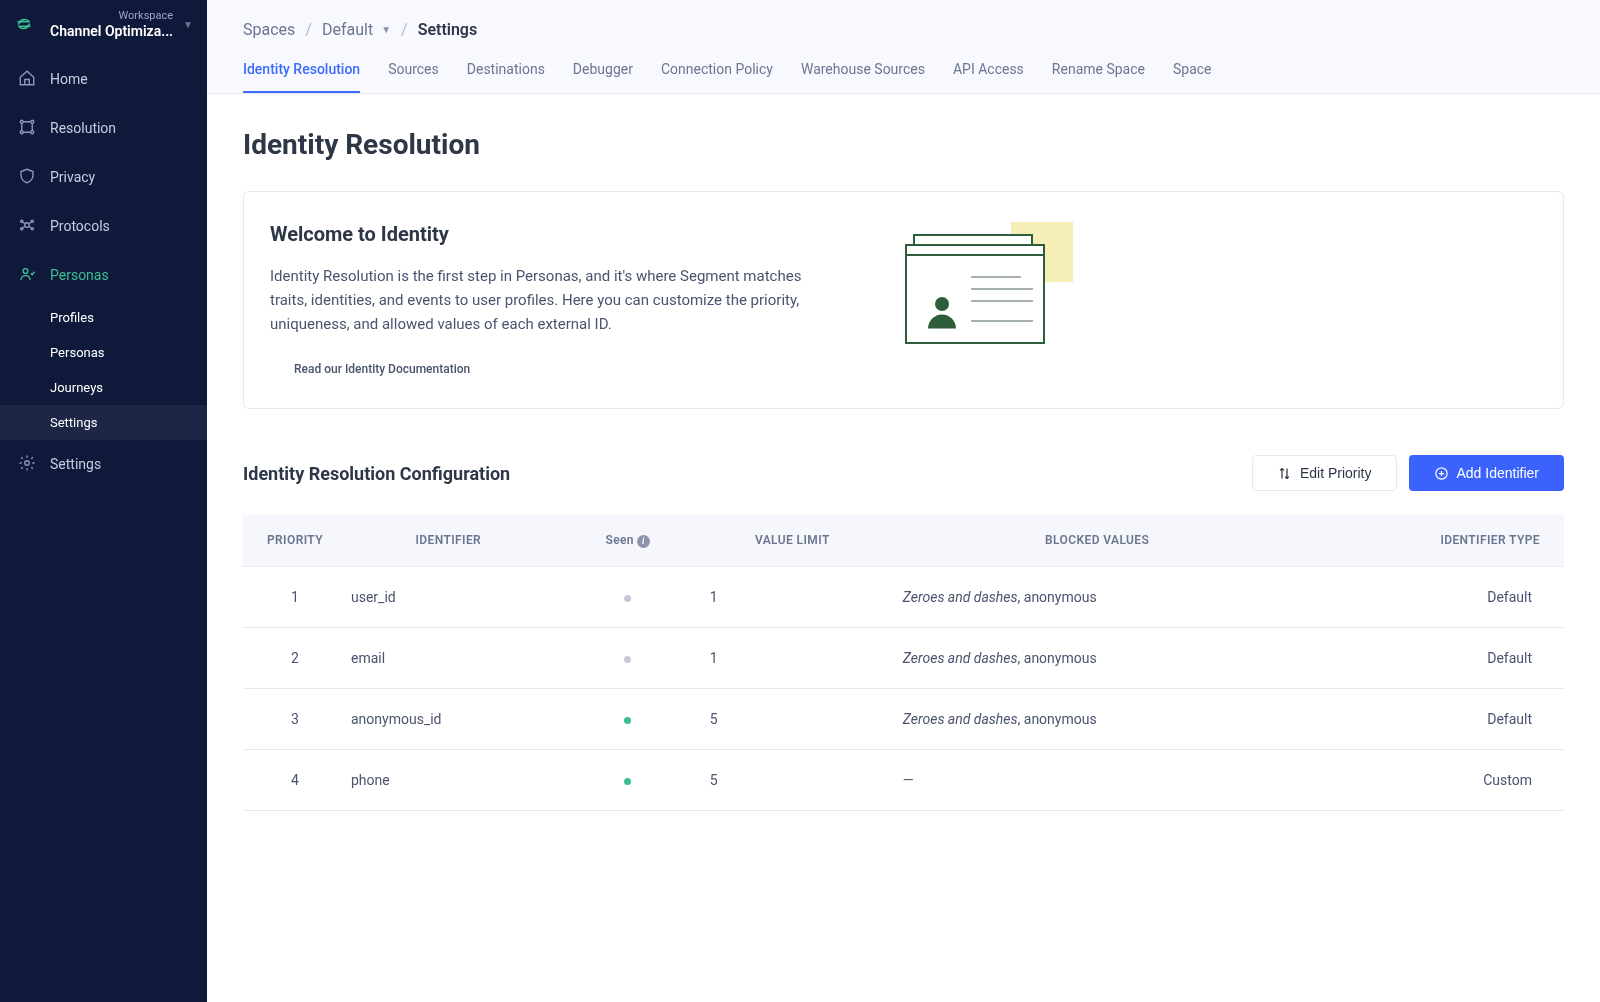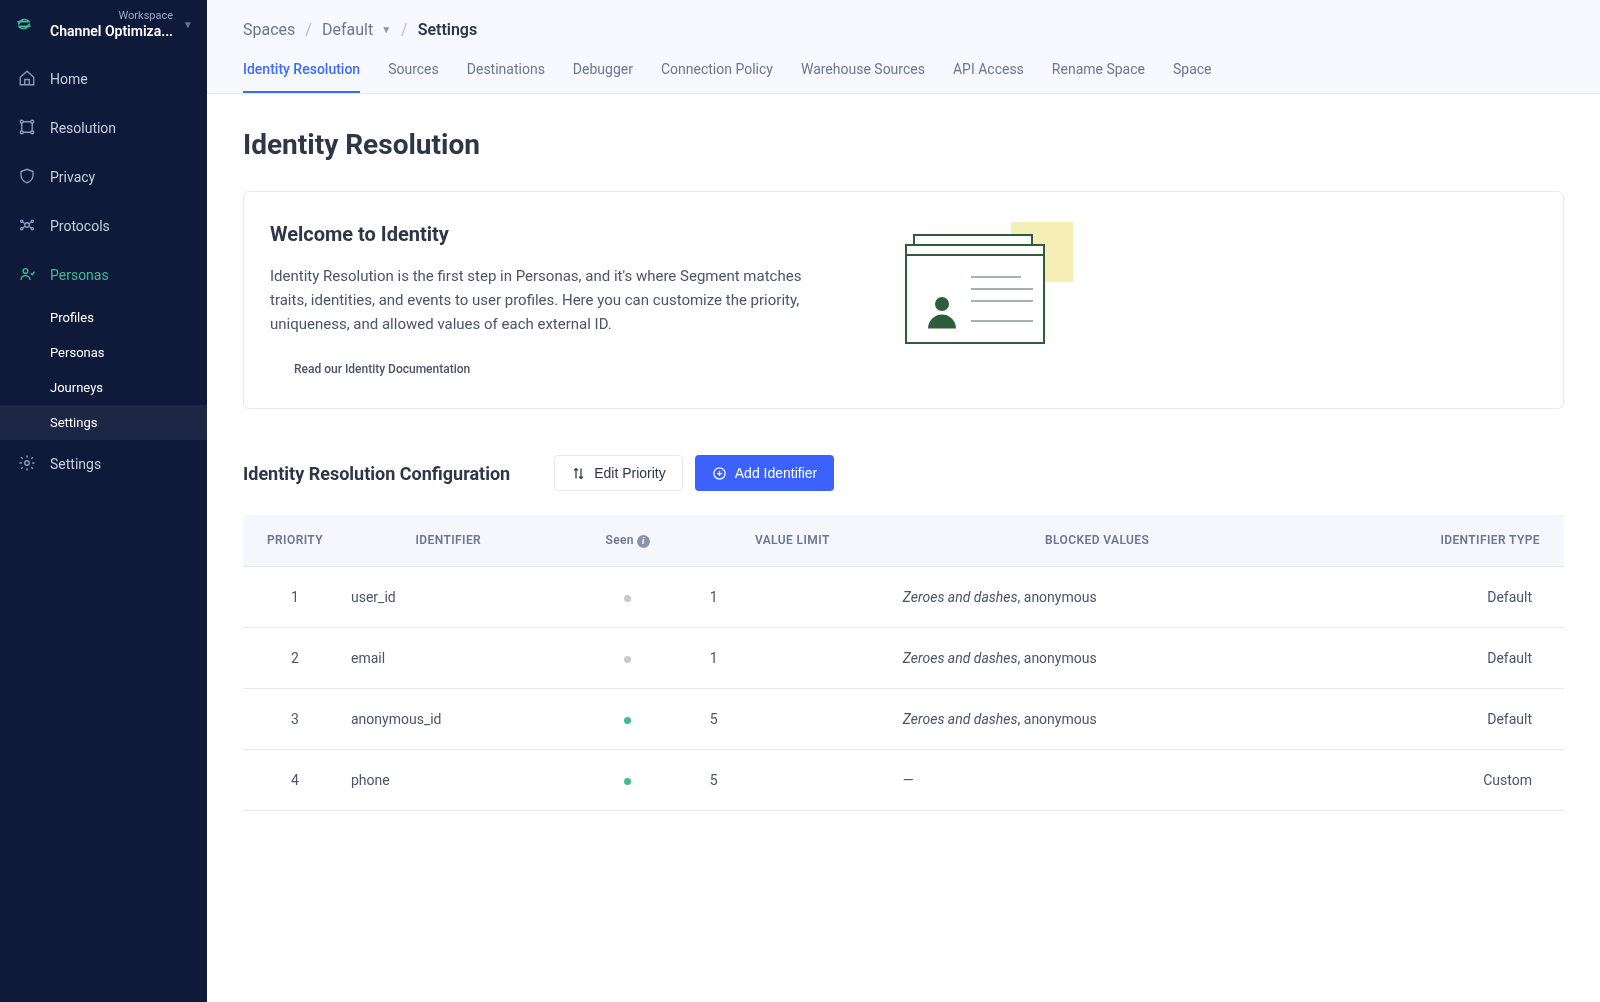--- a/index.html
+++ b/index.html
@@ -85,24 +85,24 @@
 
   
   .welcome-card { border:1px solid var(--border); border-radius:6px; padding: 30px 40px 32px 26px; display:flex; align-items:flex-start; gap:40px; margin-bottom: 46px; }
   .welcome-card .left { flex:1; max-width: 560px; }
   .welcome-card h2 { font-size:20px; font-weight:700; margin:0 0 18px 0; color: var(--text-heading); }
   .welcome-card p { font-size:15px; line-height:1.6; color:#4a546f; margin:0 0 24px 0; }
   .doc-link { color:#4a546f; font-size:12px; text-decoration:none; margin-left:24px; font-weight:500; }
   .welcome-illus { width: 240px; display:flex; align-items:center; justify-content:center; }
 
   
-  .config-row { display:flex; align-items:center; margin-bottom: 24px; gap: 44px; }
+  .config-row { display:flex; align-items:center; justify-content:space-between; margin-bottom: 24px; }
   .config-row h2 { font-size:18px; font-weight:700; margin:0; color: var(--text-heading); }
   .config-row .actions { display:flex; gap:12px; }
-  .btn { display:inline-flex; align-items:center; gap:8px; padding:9px 16px; border-radius:4px; font-size:14px; cursor:pointer; border:1px solid transparent; }
+  .btn { display:inline-flex; align-items:center; gap:8px; padding:9px 24px; border-radius:4px; font-size:14px; cursor:pointer; border:1px solid transparent; }
   .btn-secondary { background:#fff; border-color: var(--border); color: var(--text-heading); }
   .btn-primary   { background: var(--blue-btn); color:#fff; }
   .btn svg { width:15px; height:15px; }
 
   
   table.idtable { width:100%; border-collapse:collapse; }
   .idtable thead th {
     background:#f6f7fc;
     color: var(--text-muted);
     font-size:12px;

